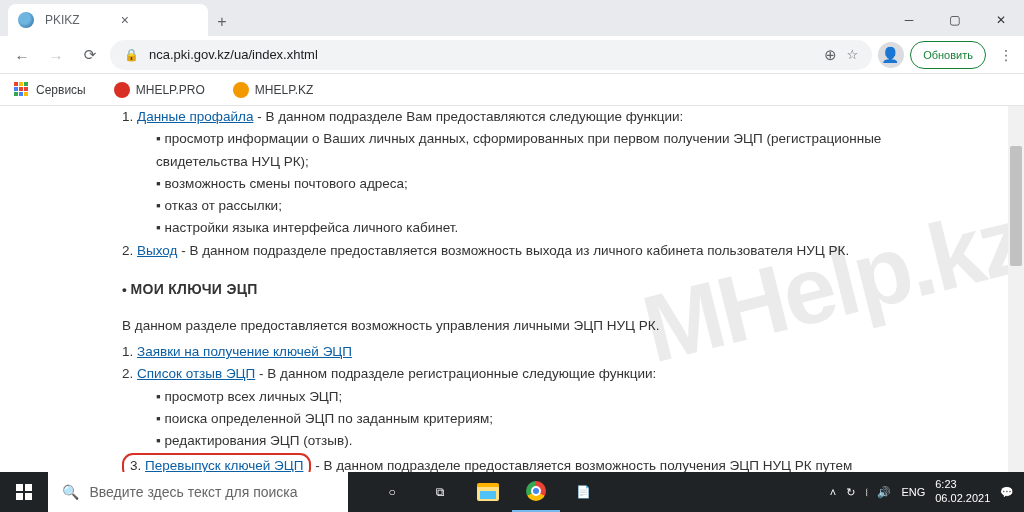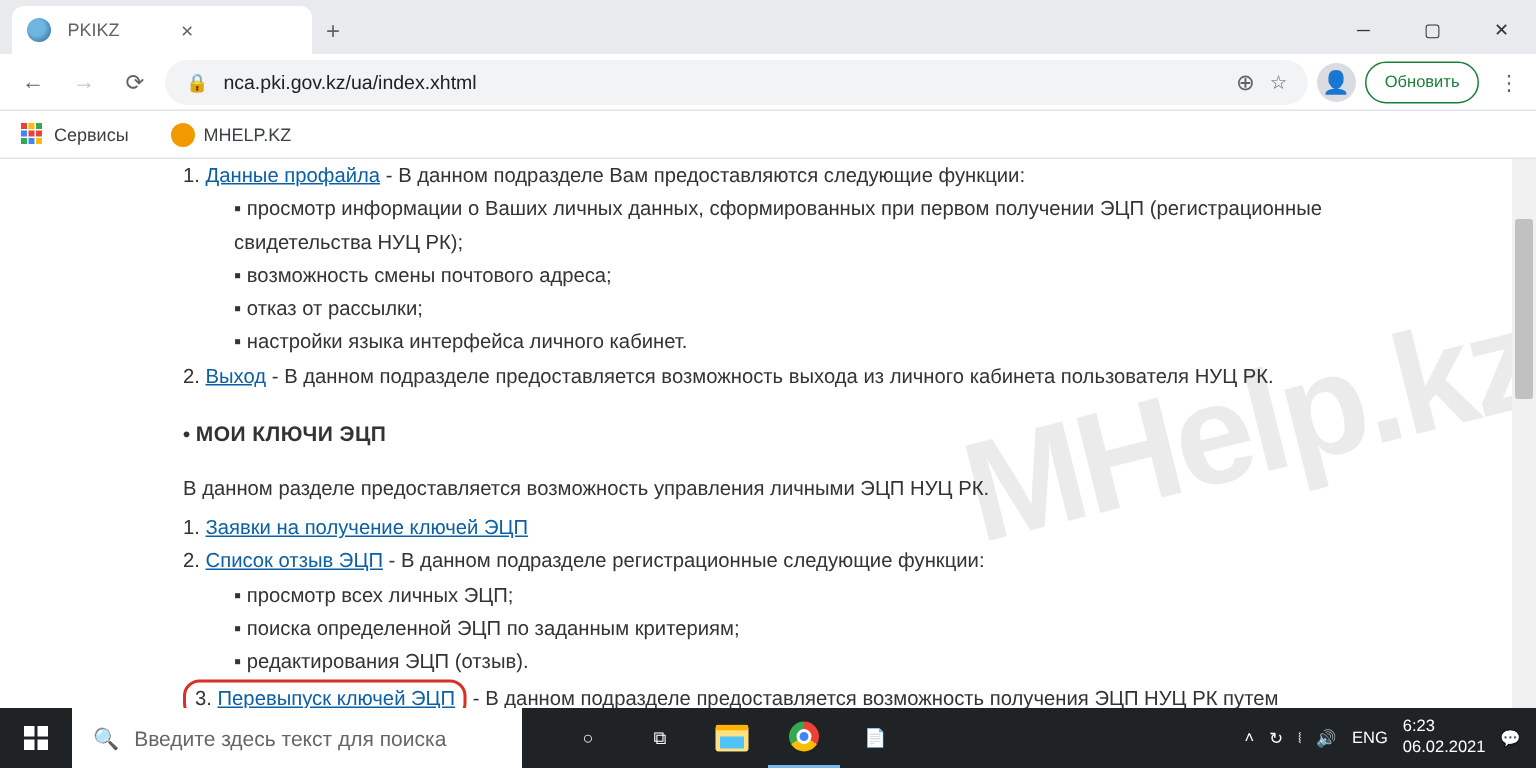--- a/index.html
+++ b/index.html
@@ -105,20 +105,24 @@
         <b></b>
         <b></b>
         <b></b>
         <b></b>
         <b></b>
         <b></b>
       </span>
     <span>Сервисы</span>
   </div>
   <div class="bm">
+    <span class="fav"></span>
+    <span>MHELP.PRO</span>
+  </div>
+  <div class="bm">
     <span class="fav2"></span>
     <span>MHELP.KZ</span>
   </div>
 </div>
 
 <div class="viewport">
   <div class="page">
     <div class="watermark">MHelp.kz</div>
 
     <div style="padding-left:6px;">

